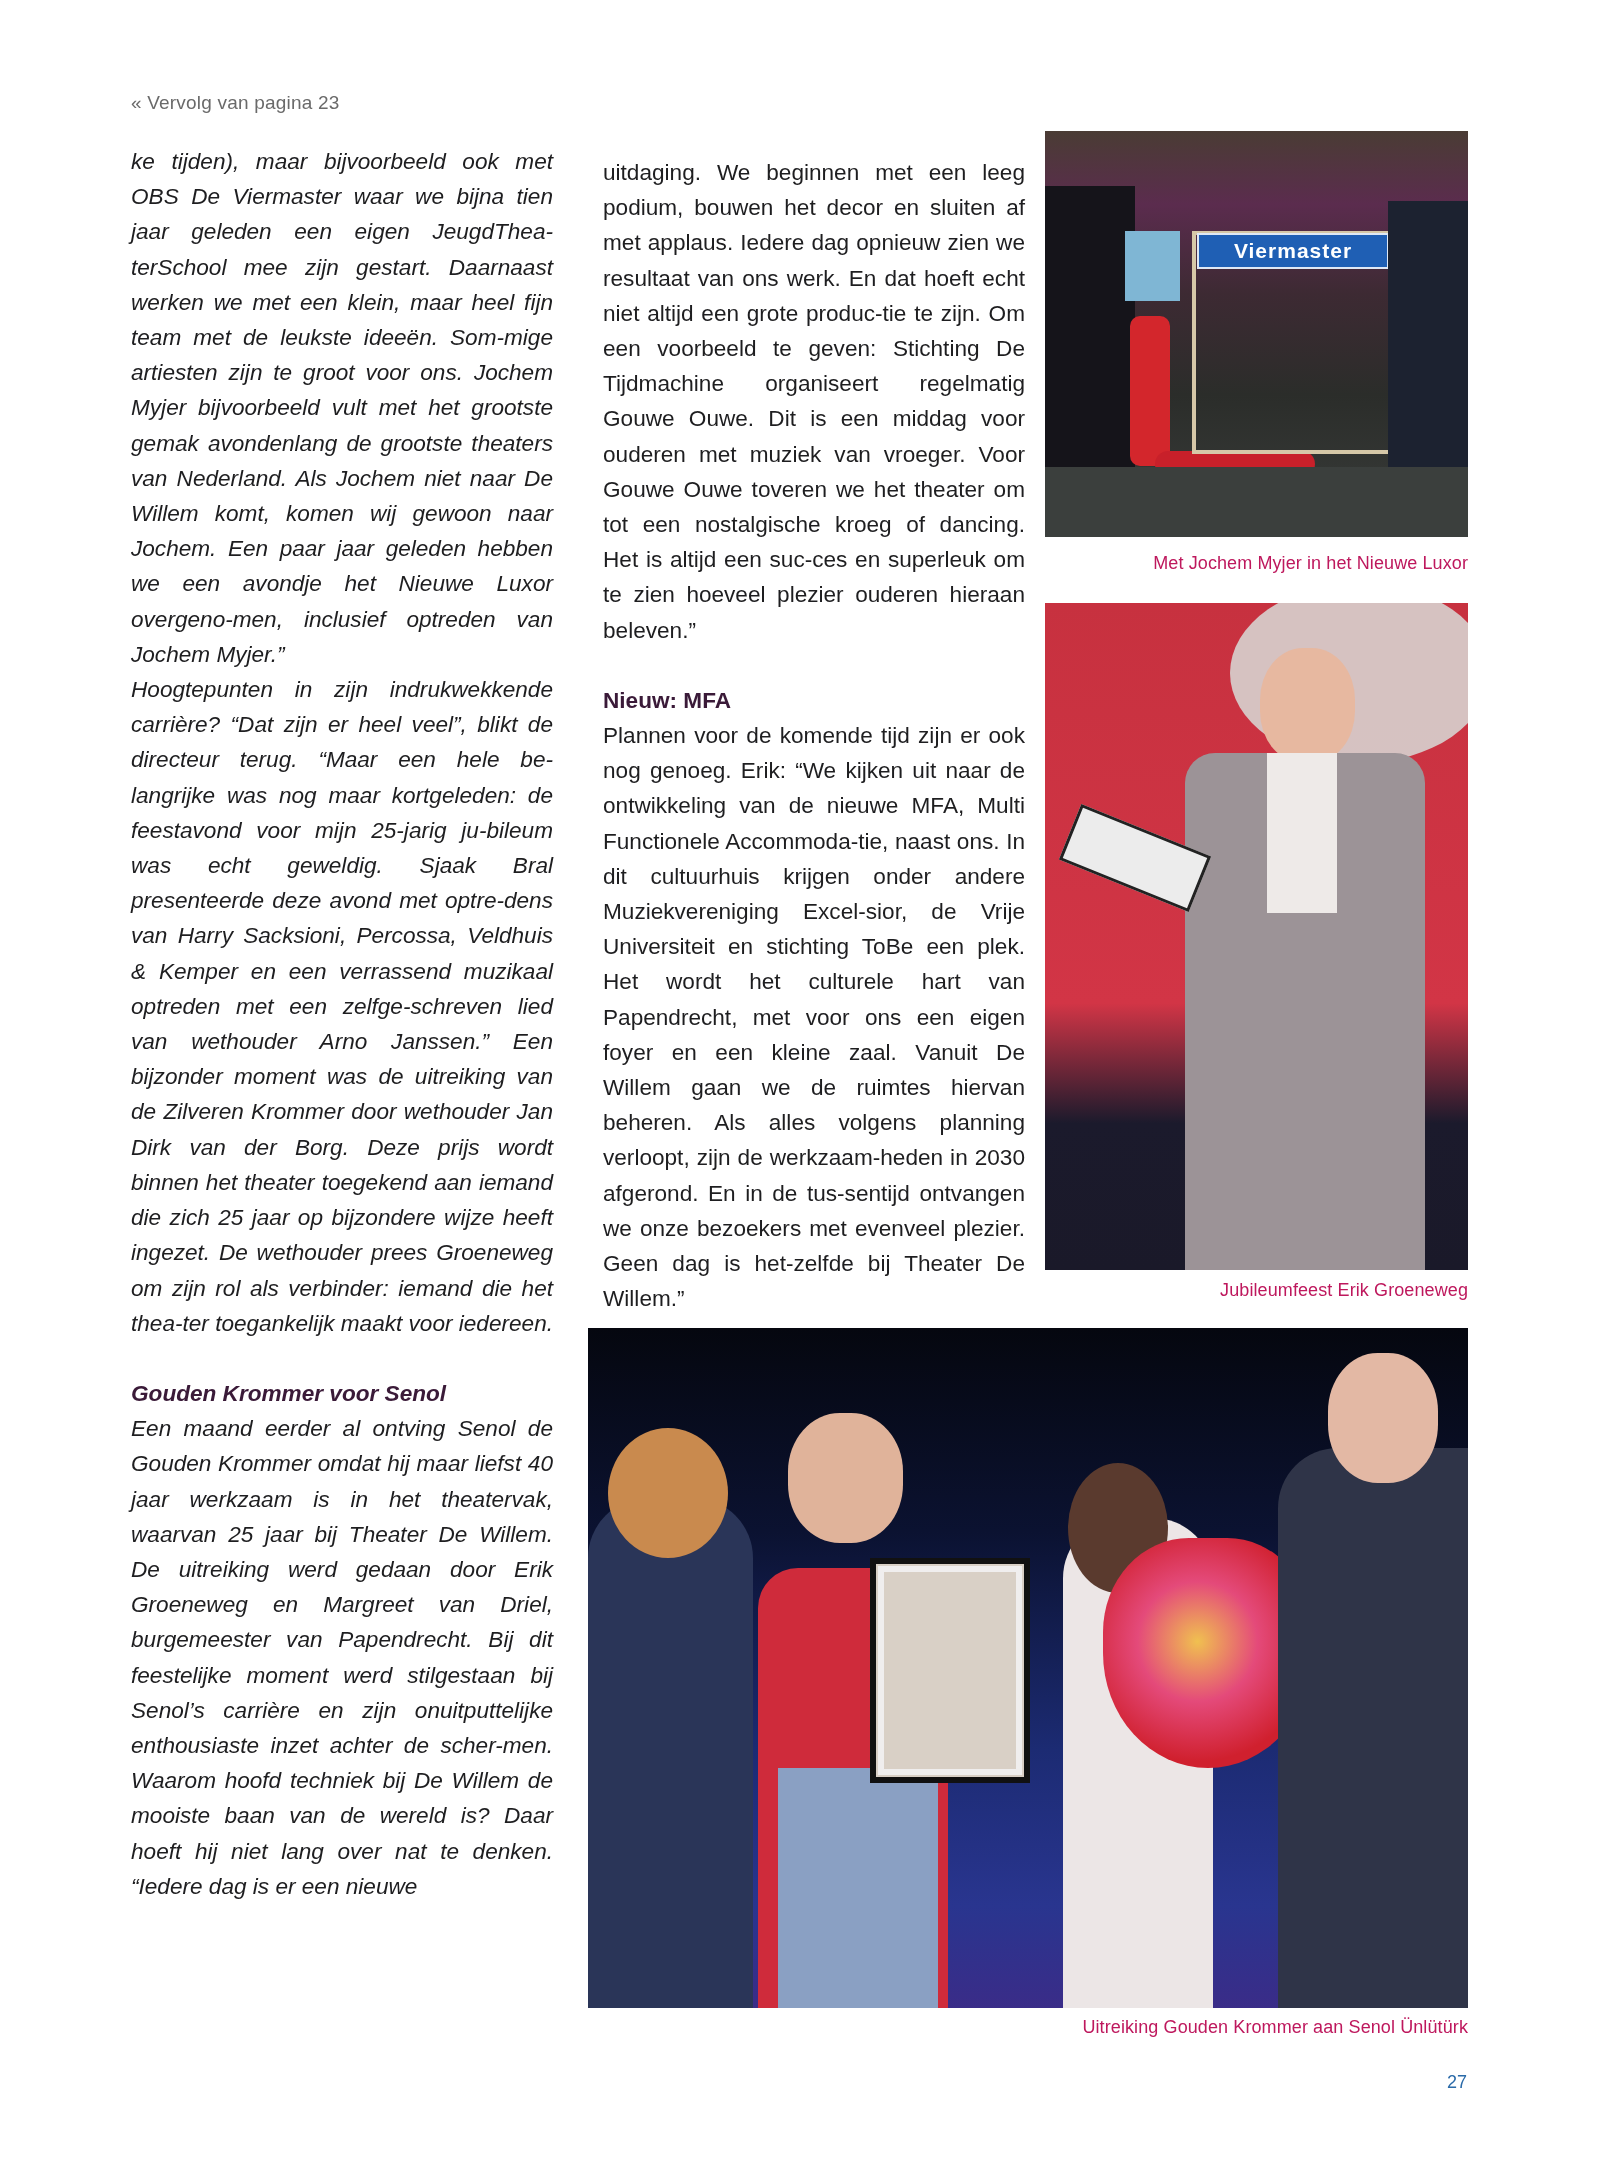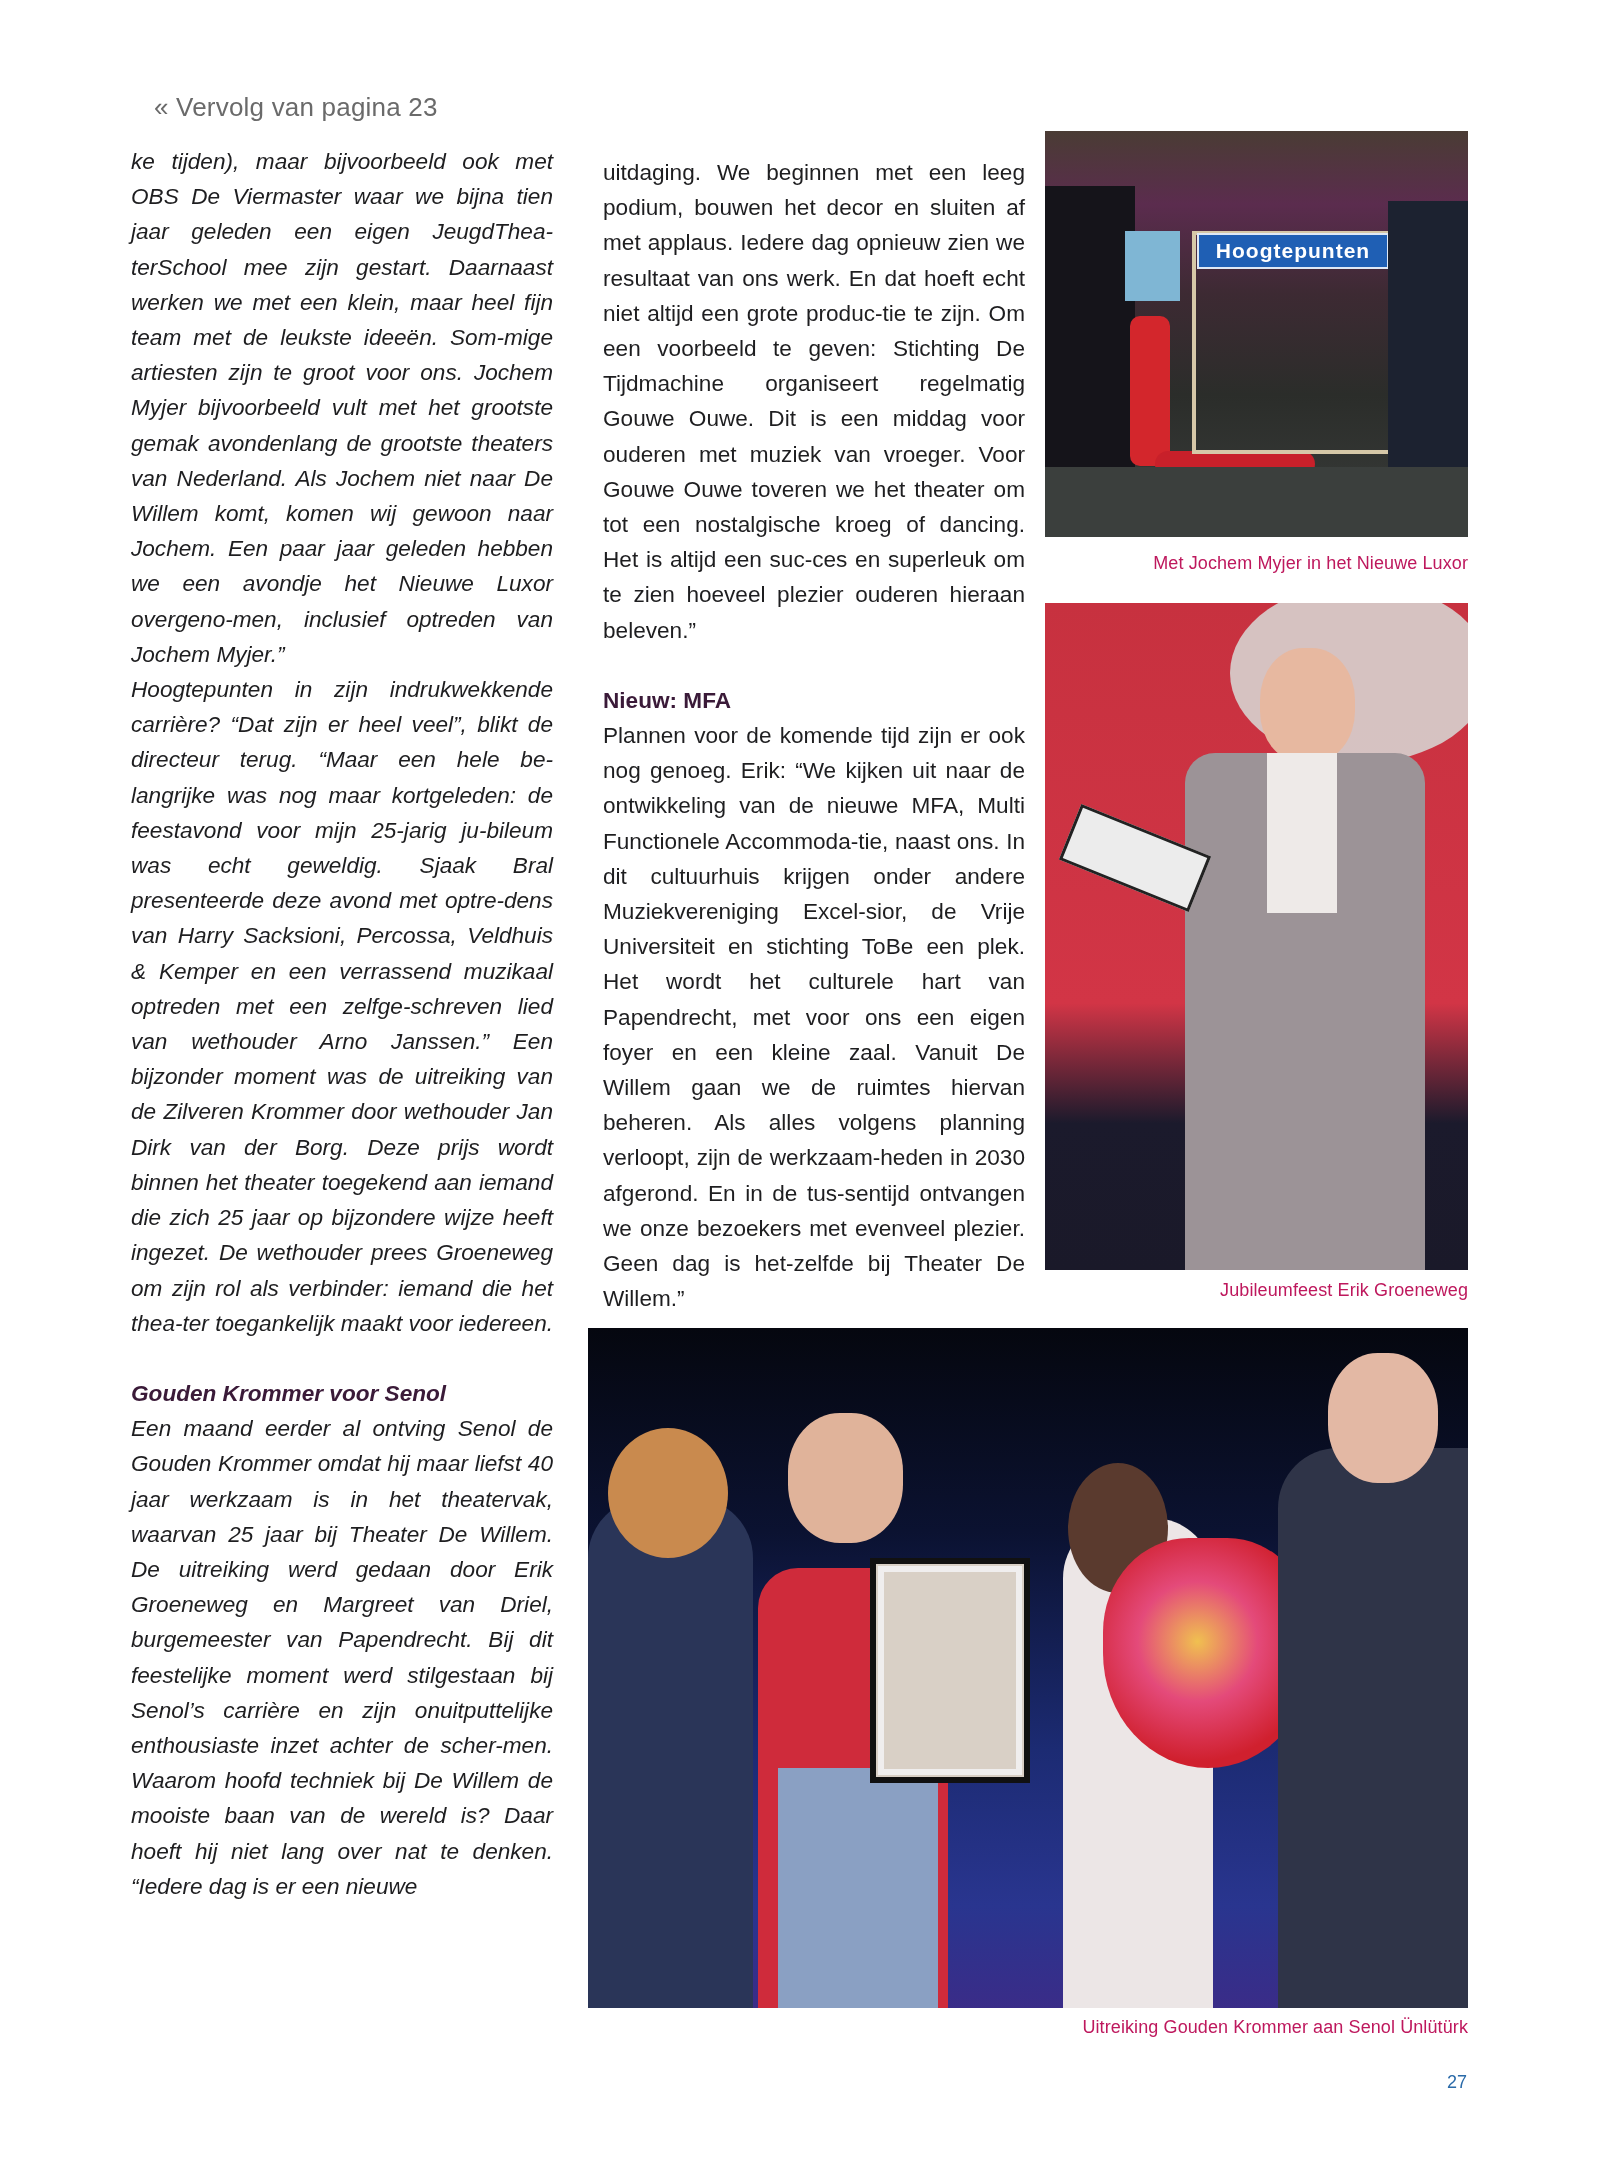--- a/index.html
+++ b/index.html
@@ -1,21 +1,21 @@
 <!DOCTYPE html>
 <html style="--heading-color: #3a1a38; --page-num-color: #2a6aa8;"><head>
 <meta charset="utf-8">
 <style>
   * { margin: 0; padding: 0; box-sizing: border-box; }
   html, body { width: 1600px; height: 2184px; background: #ffffff; }
   body { position: relative; font-family: "Liberation Sans", "DejaVu Sans", sans-serif; color: #1d1d1f; overflow: hidden; }
 
   .running-head {
     position: absolute; left: 131px; top: 92px;
-    font-size: 26px; color: #6a6a6a; letter-spacing: 0.2px; margin-left: 23px;
+    font-size: 19px; color: #6a6a6a; letter-spacing: 0.2px;
   }
 
   .column {
     position: absolute; top: 144px; width: 422px;
     font-size: 22.6px; line-height: 35.2px; color: #1e1e20;
   }
   .col-left { left: 131px; font-style: italic; }
   .col-mid  { left: 603px; margin-top: 11px; }
 
   .column p { text-align: justify; hyphens: manual; }
@@ -68,21 +68,21 @@
   <p>Plannen voor de komende tijd zijn er ook nog genoeg. Erik: “We kijken uit naar de ontwikkeling van de nieuwe MFA, Multi Functionele Accommoda-tie, naast ons. In dit cultuurhuis krijgen onder andere Muziekvereniging Excel-sior, de Vrije Universiteit en stichting ToBe een plek. Het wordt het culturele hart van Papendrecht, met voor ons een eigen foyer en een kleine zaal. Vanuit De Willem gaan we de ruimtes hiervan beheren. Als alles volgens planning verloopt, zijn de werkzaam-heden in 2030 afgerond. En in de tus-sentijd ontvangen we onze bezoekers met evenveel plezier. Geen dag is het-zelfde bij Theater De Willem.”</p>
 </article>
 
 <figure class="photo photo-luxor">
   <div class="shape" style="left:0;top:55px;width:90px;height:351px;background:#15141a;"></div>
   <div class="shape" style="left:80px;top:100px;width:55px;height:70px;background:#7fb6d4;"></div>
   <div class="shape" style="left:85px;top:185px;width:40px;height:150px;background:#d3262c;border-radius:10px;"></div>
   <div class="shape" style="left:110px;top:320px;width:160px;height:26px;background:#c8202a;border-radius:13px;"></div>
   <div class="shape" style="left:147px;top:100px;width:200px;height:223px;border:4px solid #d6c8a8;"></div>
   <div class="shape" style="left:152px;top:102px;width:192px;height:36px;background:#1f5fb4;border:2px solid #dfe8f5;color:#fff;font-weight:bold;font-size:21px;text-align:center;line-height:32px;letter-spacing:1px;">
-    <span>Hoogtepunten</span>
+    <span>Viermaster</span>
   </div>
   <div class="shape" style="right:0;top:70px;width:80px;height:290px;background:#1c2230;"></div>
   <div class="shape" style="left:0;bottom:0;width:423px;height:70px;background:#3b3f3d;"></div>
 </figure>
 <div class="caption cap-luxor">Met Jochem Myjer in het Nieuwe Luxor</div>
 
 <figure class="photo photo-jubileum">
   <div class="shape" style="left:185px;top:-20px;width:260px;height:180px;border-radius:50%;background:#d8dcd8;opacity:0.85;"></div>
   <div class="shape" style="left:215px;top:45px;width:95px;height:115px;border-radius:45%;background:#e7b8a0;"></div>
   <div class="shape" style="left:140px;top:150px;width:240px;height:517px;background:#9c9397;border-radius:30px 30px 0 0;"></div>

